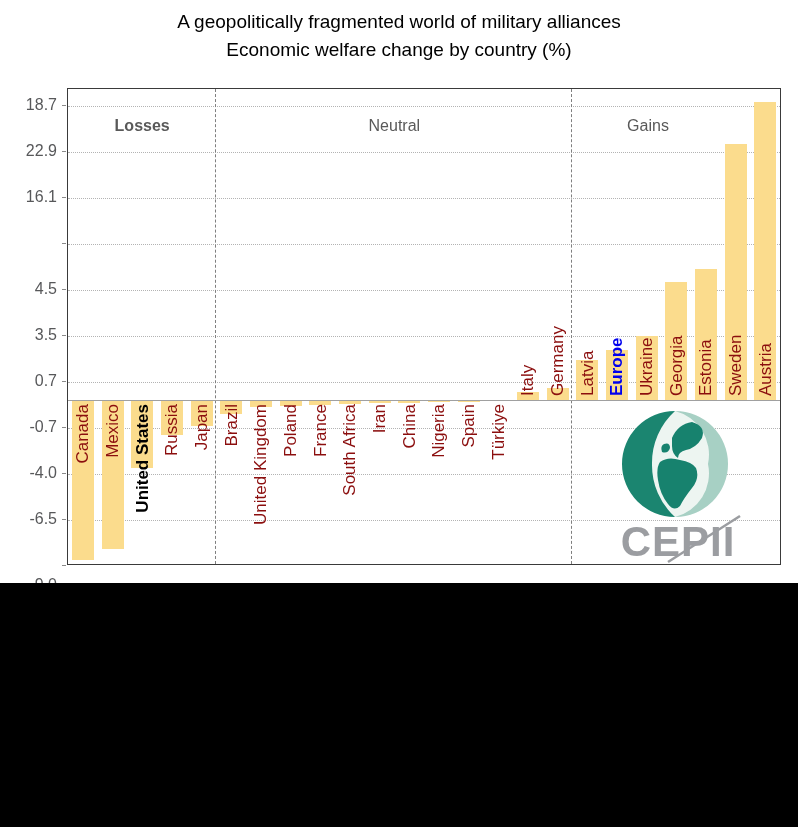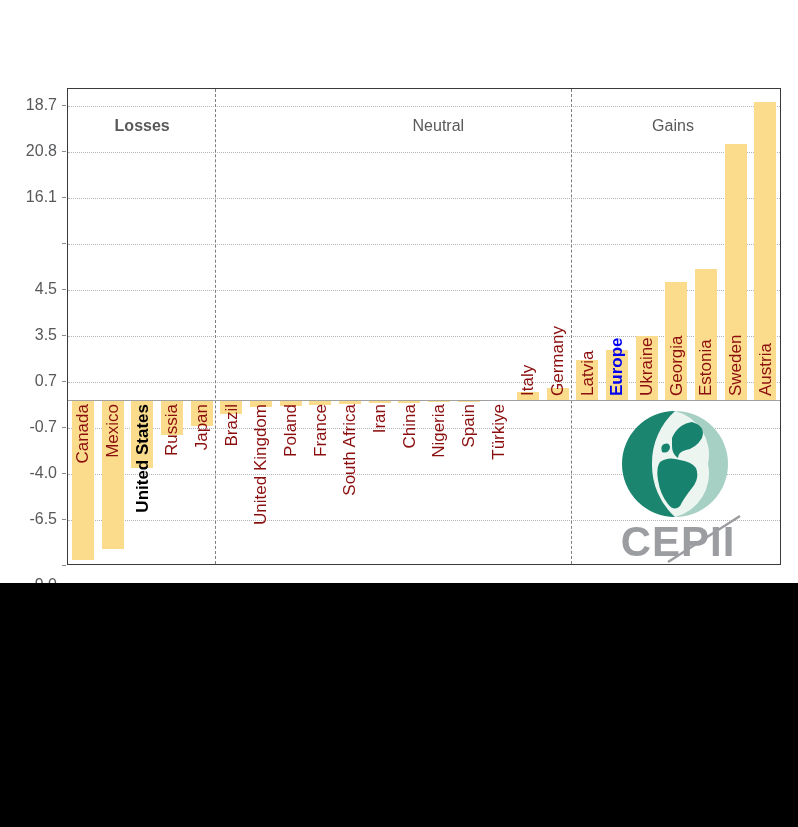--- a/index.html
+++ b/index.html
@@ -35,25 +35,29 @@
   .bar-label.neg{transform:rotate(-90deg) translateX(-100%);}
   .zero-line{position:absolute;left:0;width:712px;height:1px;background:#a0a0a0;}
   #black-footer{position:absolute;left:0;top:583px;width:798px;height:244px;background:#000;}
   #logo{position:absolute;left:612px;top:406px;}
 </style>
 </head>
 <body>
 
 <div id="canvas">
 
+  <div id="chart-title">
+    <div>A geopolitically fragmented world of military alliances</div>
+    <div>Economic welfare change by country (%)</div>
+  </div>
 
   <div class="tick-mark" style="left: 62px; top: 104.6px;"></div>
     <div class="ytick-label" style="top: 95.6px;">18.7</div>
     <div class="tick-mark" style="left: 62px; top: 150.6px;"></div>
-    <div class="ytick-label" style="top: 141.6px;">20.8</div>
+    <div class="ytick-label" style="top: 141.6px;">22.9</div>
     <div class="tick-mark" style="left: 62px; top: 196.6px;"></div>
     <div class="ytick-label" style="top: 187.6px;">16.1</div>
     <div class="tick-mark" style="left: 62px; top: 242.6px;"></div>
     <div class="ytick-label" style="top: 233.6px; padding-left: 40px;">8.5</div>
     <div class="tick-mark" style="left: 62px; top: 288.6px;"></div>
     <div class="ytick-label" style="top: 279.6px;">4.5</div>
     <div class="tick-mark" style="left: 62px; top: 334.6px;"></div>
     <div class="ytick-label" style="top: 325.6px;">3.5</div>
     <div class="tick-mark" style="left: 62px; top: 380.6px;"></div>
     <div class="ytick-label" style="top: 371.6px;">0.7</div>
@@ -71,23 +75,23 @@
       <div class="gridline" style="top: 108.6px;"></div>
       <div class="gridline" style="top: 154.6px;"></div>
       <div class="gridline" style="top: 200.6px;"></div>
       <div class="gridline" style="top: 246.6px;"></div>
       <div class="gridline" style="top: 292.6px;"></div>
       <div class="gridline" style="top: 338.6px;"></div>
       <div class="gridline" style="top: 384.6px;"></div>
       <div class="gridline" style="top: 430.6px;"></div>
       <div class="section-label" style="left: 74.1667px; font-weight: bold;">Losses</div>
       <div class="separator" style="left: 147.333px;"></div>
-      <div class="section-label" style="left: 326.333px; margin-left: 44px;">Neutral</div>
+      <div class="section-label" style="left: 326.333px;">Neutral</div>
       <div class="separator" style="left: 503.333px;"></div>
-      <div class="section-label" style="left: 605px;">Gains</div>
+      <div class="section-label" style="left: 580px;">Gains</div>
       <div class="bar" style="left: 3.83333px; width: 22px; background: rgb(251, 220, 141); top: 311px; height: 160.08px;"></div>
       <div class="bar" style="left: 33.5px; width: 22px; background: rgb(251, 220, 141); top: 311px; height: 149.04px;"></div>
       <div class="bar" style="left: 63.1667px; width: 22px; background: rgb(251, 220, 141); top: 311px; height: 68.08px;"></div>
       <div class="bar" style="left: 92.8333px; width: 22px; background: rgb(251, 220, 141); top: 311px; height: 34.96px;"></div>
       <div class="bar" style="left: 122.5px; width: 22px; background: rgb(251, 220, 141); top: 311px; height: 25.76px;"></div>
       <div class="bar" style="left: 152.167px; width: 22px; background: rgb(251, 220, 141); top: 311px; height: 13.8px;"></div>
       <div class="bar" style="left: 181.833px; width: 22px; background: rgb(251, 220, 141); top: 311px; height: 7.36px;"></div>
       <div class="bar" style="left: 211.5px; width: 22px; background: rgb(251, 220, 141); top: 311px; height: 5.52px;"></div>
       <div class="bar" style="left: 241.167px; width: 22px; background: rgb(251, 220, 141); top: 311px; height: 4.6px;"></div>
       <div class="bar" style="left: 270.833px; width: 22px; background: rgb(251, 220, 141); top: 311px; height: 3.68px;"></div>

